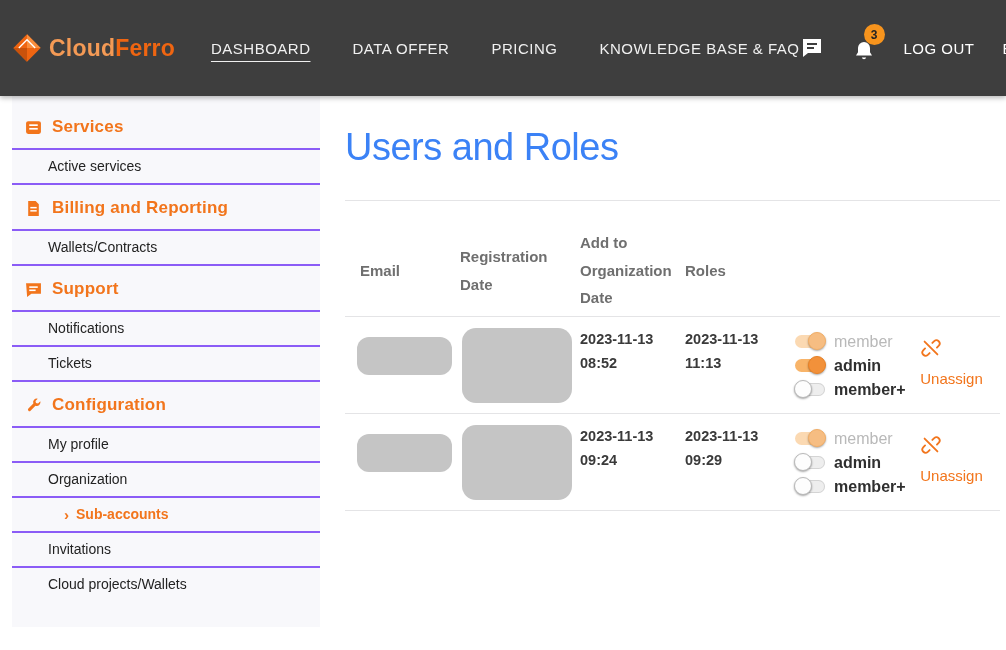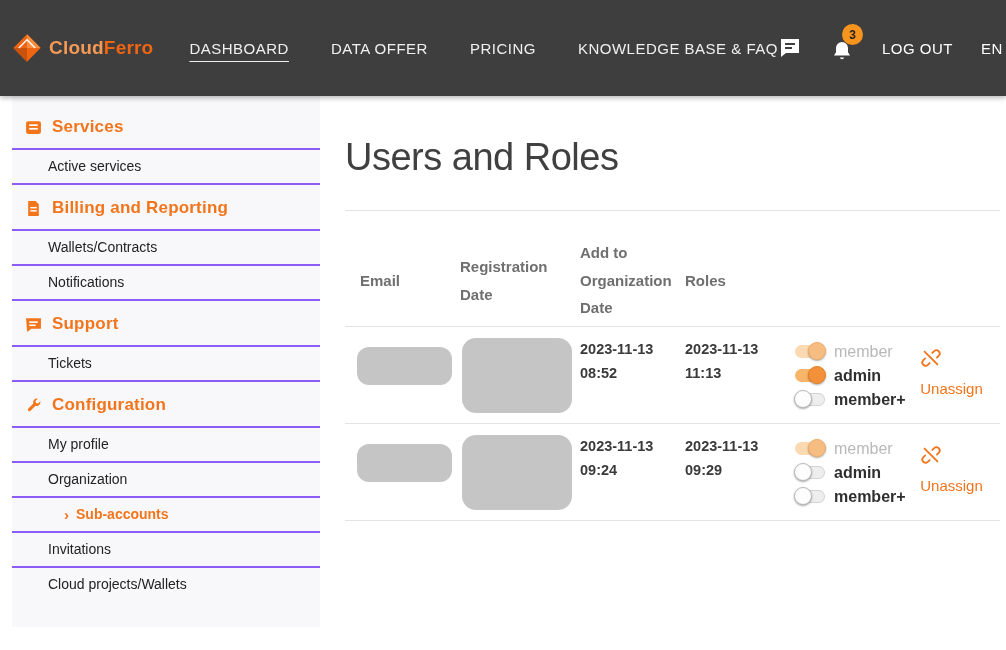--- a/index.html
+++ b/index.html
@@ -9,21 +9,21 @@
     background:#ffffff; overflow:hidden; position:relative; color:#2e2e2e;
   }
 
   
   .navbar {
     position:absolute; top:0; left:0; width:1006px; height:96px;
     background:#3e3e3e; display:flex; align-items:center;
     padding:0 20px 0 12px; box-shadow:0 2px 5px rgba(0,0,0,.28); z-index:5;
   }
   .brand { display:flex; align-items:center; gap:7px; cursor:pointer; }
-  .brand-text { font-size:19px; letter-spacing:.2px; }
+  .brand-text { font-size:23px; letter-spacing:.2px; }
   .brand-cloud { color:#f49a55; font-weight:600; }
   .brand-ferro { color:#ef6511; font-weight:800; }
   .nav-links { display:flex; gap:42px; margin-left:36px; }
   .nav-link {
     color:#f0f0f0; font-size:15px; letter-spacing:.5px; cursor:pointer; white-space:nowrap;
   }
   .nav-link.active { text-decoration:underline; text-underline-offset:7px; }
   .nav-right { margin-left:auto; display:flex; align-items:center; gap:28px; }
   .icon-btn { position:relative; cursor:pointer; display:flex; }
   .badge {
@@ -42,21 +42,21 @@
   .side-row { border-bottom:2px solid #8b5cf6; }
   .section-header { display:flex; align-items:center; gap:10px; padding:13px 10px 11px 13px; }
   .section-title { color:#f2751c; font-size:17px; font-weight:700; letter-spacing:.2px; }
   .side-icon { display:flex; width:17px; height:17px; flex:0 0 auto; }
   .side-item { padding:8px 10px 9px 36px; font-size:14px; color:#232323; cursor:pointer; }
   .side-item.active { color:#f2751c; font-weight:700; padding-left:52px; display:flex; align-items:center; gap:7px; }
   .chev { font-size:15px; font-weight:700; line-height:1; }
 
   
   .main { position:absolute; left:345px; top:96px; width:655px; }
-  .page-title { margin-top:40px; font-size:38px; font-weight:500; color:#404040; letter-spacing:-.5px; }
+  .page-title { margin-top:30px; font-size:38px; font-weight:500; color:#3b82f6; letter-spacing:-.5px; }
   .title-divider { margin-top:31px; border-bottom:1px solid #e4e4e6; }
 
   .table { margin-top:24px; }
   .thead, .trow {
     display:grid;
     grid-template-columns:115px 120px 105px 110px 108px 1fr;
     border-bottom:1px solid #e4e4e6;
   }
   .thead { min-height:92px; align-items:center; }
   .th { color:#6f6f6f; font-weight:700; font-size:15px; line-height:1.85; }
@@ -152,31 +152,31 @@
       <svg width="17" height="17" viewBox="0 0 16 16">
           <path d="M3 1h7l3 3v11H3z" fill="#f2751c"></path>
           <rect x="5" y="6.5" width="6" height="1.4" fill="#fff"></rect>
           <rect x="5" y="9.5" width="6" height="1.4" fill="#fff"></rect>
         </svg>
     </span>
     <span class="section-title">Billing and Reporting</span>
   </div>
   <div class="side-row side-item">Wallets/Contracts</div>
 
-  <div class="side-row side-item">Notifications</div>
   <div class="side-row section-header">
     <span class="side-icon">
       <svg width="17" height="17" viewBox="0 0 16 16">
           <path d="M1 2h14v10H6l-4 3z" fill="#f2751c"></path>
           <rect x="4" y="5" width="8" height="1.5" fill="#fff"></rect>
           <rect x="4" y="8" width="6" height="1.5" fill="#fff"></rect>
         </svg>
     </span>
     <span class="section-title">Support</span>
   </div>
+  <div class="side-row side-item">Notifications</div>
   <div class="side-row side-item">Tickets</div>
 
   <div class="side-row section-header">
     <span class="side-icon">
       <svg width="17" height="17" viewBox="0 0 24 24">
           <path d="M21.7 6.1a5.2 5.2 0 0 1-6.9 6.2l-7 7a2.1 2.1 0 0 1-3-3l7-7a5.2 5.2 0 0 1 6.2-6.9l-3.2 3.2.7 2.9 2.9.7z" fill="#f2751c"></path>
         </svg>
     </span>
     <span class="section-title">Configuration</span>
   </div>

